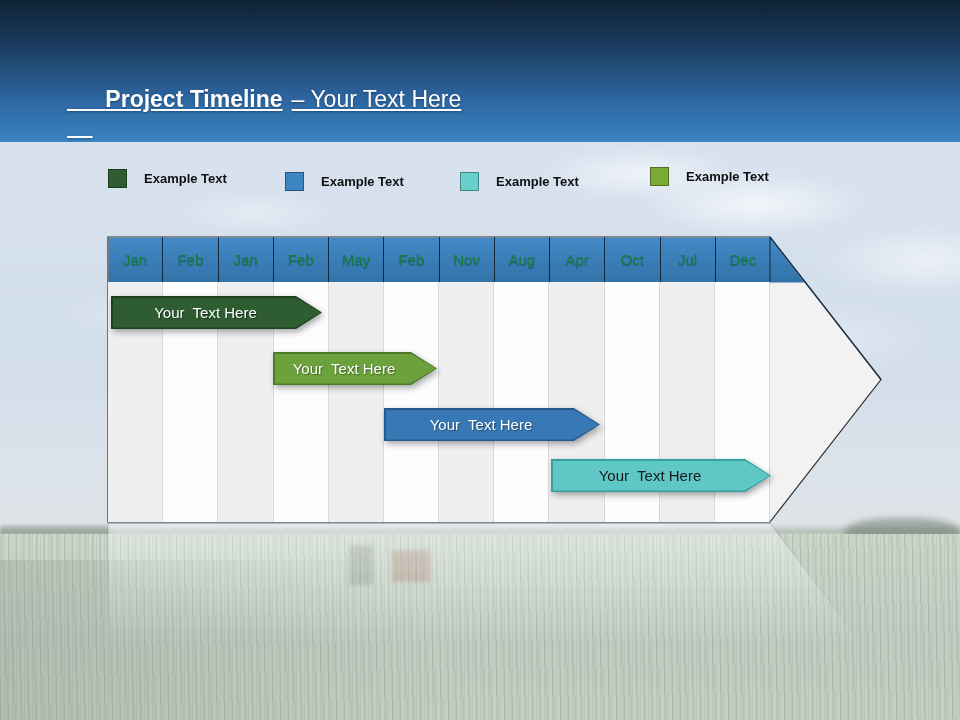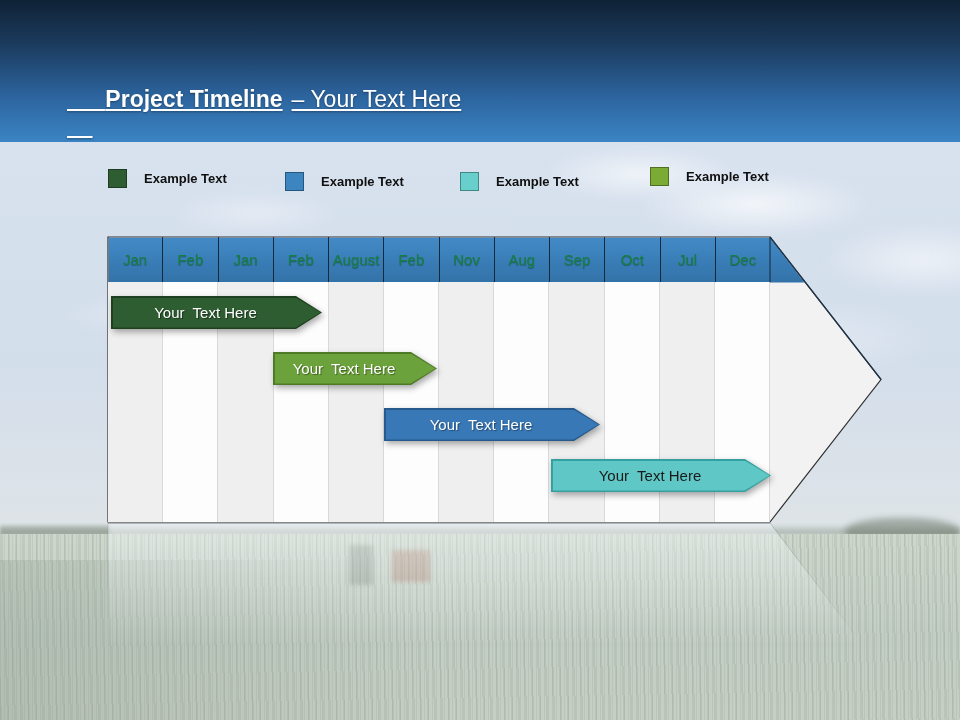--- a/index.html
+++ b/index.html
@@ -142,25 +142,25 @@
       <polygon points="1.8,1.8 663,1.8 697.5,46.4 1.8,46.4" fill="url(#hdr)"></polygon>
       <line x1="663" y1="1" x2="774" y2="143.5" stroke="#1e3448" stroke-width="1.3"></line>
       <line x1="663" y1="1" x2="663" y2="46.4" stroke="#15293c" stroke-width="1"></line>
     </svg>
 
     <div class="months">
       <div class="month-cell">Jan</div>
       <div class="month-cell">Feb</div>
       <div class="month-cell">Jan</div>
       <div class="month-cell">Feb</div>
-      <div class="month-cell">August</div>
+      <div class="month-cell">May</div>
       <div class="month-cell">Feb</div>
       <div class="month-cell">Nov</div>
       <div class="month-cell">Aug</div>
-      <div class="month-cell">Sep</div>
+      <div class="month-cell">Apr</div>
       <div class="month-cell">Oct</div>
       <div class="month-cell">Jul</div>
       <div class="month-cell">Dec</div>
     </div>
 
     <div class="cols">
       <div class="col"></div>
       <div class="col"></div>
       <div class="col"></div>
       <div class="col"></div>

